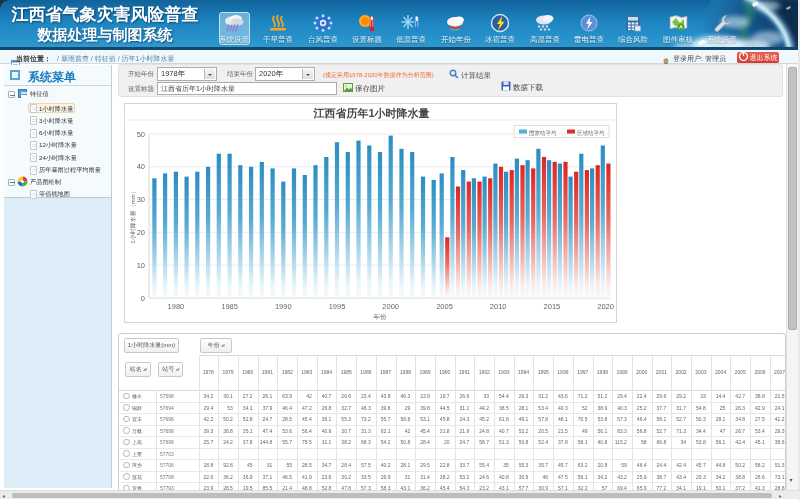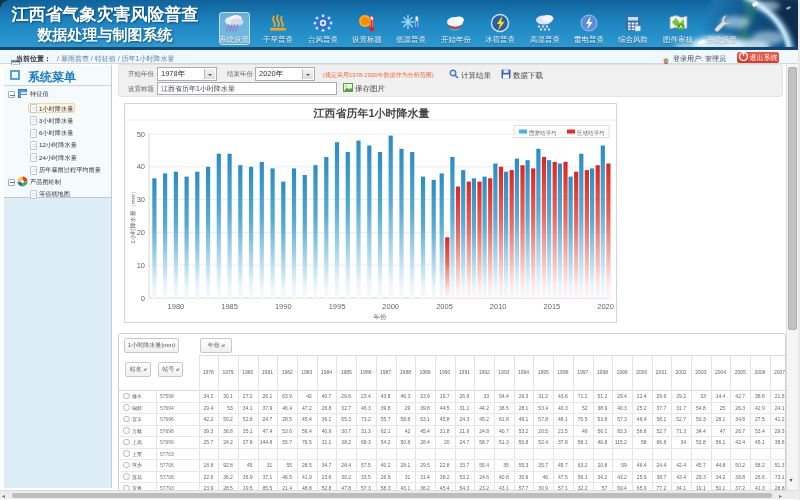--- a/index.html
+++ b/index.html
@@ -262,21 +262,21 @@
 <div style="position:absolute;left:118px;top:64px;width:665px;height:33px;background:#f0f0f0;border:1px solid #e2e2e2;border-radius:3px">
   <div class="lbl" style="left:9px;top:5px">开始年份</div>
   <div class="sel" style="left:38px;top:2px;width:60px">1978年<span class="ar"></span></div>
   <div class="lbl" style="left:108px;top:5px">结束年份</div>
   <div class="sel" style="left:136px;top:2px;width:60px">2020年<span class="ar"></span></div>
   <div style="position:absolute;left:204px;top:5.5px;font-size:6px;color:#f4693a">(规定采用1978-2020年数据作为分析范围)</div>
   <div class="lnk" style="left:330px;top:4px"><svg width="10" height="10" viewBox="0 0 10 10" style="vertical-align:-1px">
         <circle cx="4" cy="4" r="2.8" fill="none" stroke="#3f7ec6" stroke-width="1.4"></circle>
         <line x1="6.2" y1="6.2" x2="9" y2="9" stroke="#3f7ec6" stroke-width="1.6"></line>
       </svg> 计算结果</div>
-  <div class="lnk" style="left:382px;top:4px"><svg width="10" height="10" viewBox="0 0 10 10" style="vertical-align:-1px">
+  <div class="lnk" style="left:382px;top:16px"><svg width="10" height="10" viewBox="0 0 10 10" style="vertical-align:-1px">
         <rect x="0.5" y="0.5" width="9" height="9" rx="1" fill="#3a62b0"></rect>
         <rect x="2.5" y="0.5" width="5" height="3.4" fill="#dfe8f5"></rect>
         <rect x="2" y="5.5" width="6" height="4" fill="#fff"></rect>
       </svg> 数据下载</div>
   <div class="lbl" style="left:9px;top:20px">设置标题</div>
   <div style="position:absolute;left:38px;top:17px;width:180px;height:13px;background:#fff;border:1px solid #a9acb0;font-size:7px;color:#444;line-height:11px;padding-left:3px">江西省历年1小时降水量</div>
   <div class="lnk" style="left:224px;top:18px"><svg width="10" height="9" viewBox="0 0 10 9" style="vertical-align:-1px">
         <rect x="0.5" y="0.5" width="9" height="8" fill="#e9f5e4" stroke="#58a03e" stroke-width="1"></rect>
         <circle cx="3" cy="3" r="1" fill="#f2c14e"></circle>
         <path d="M1 8 L4 4.5 L6 6.5 L8 4.5 L9.5 8 Z" fill="#58a03e"></path>

